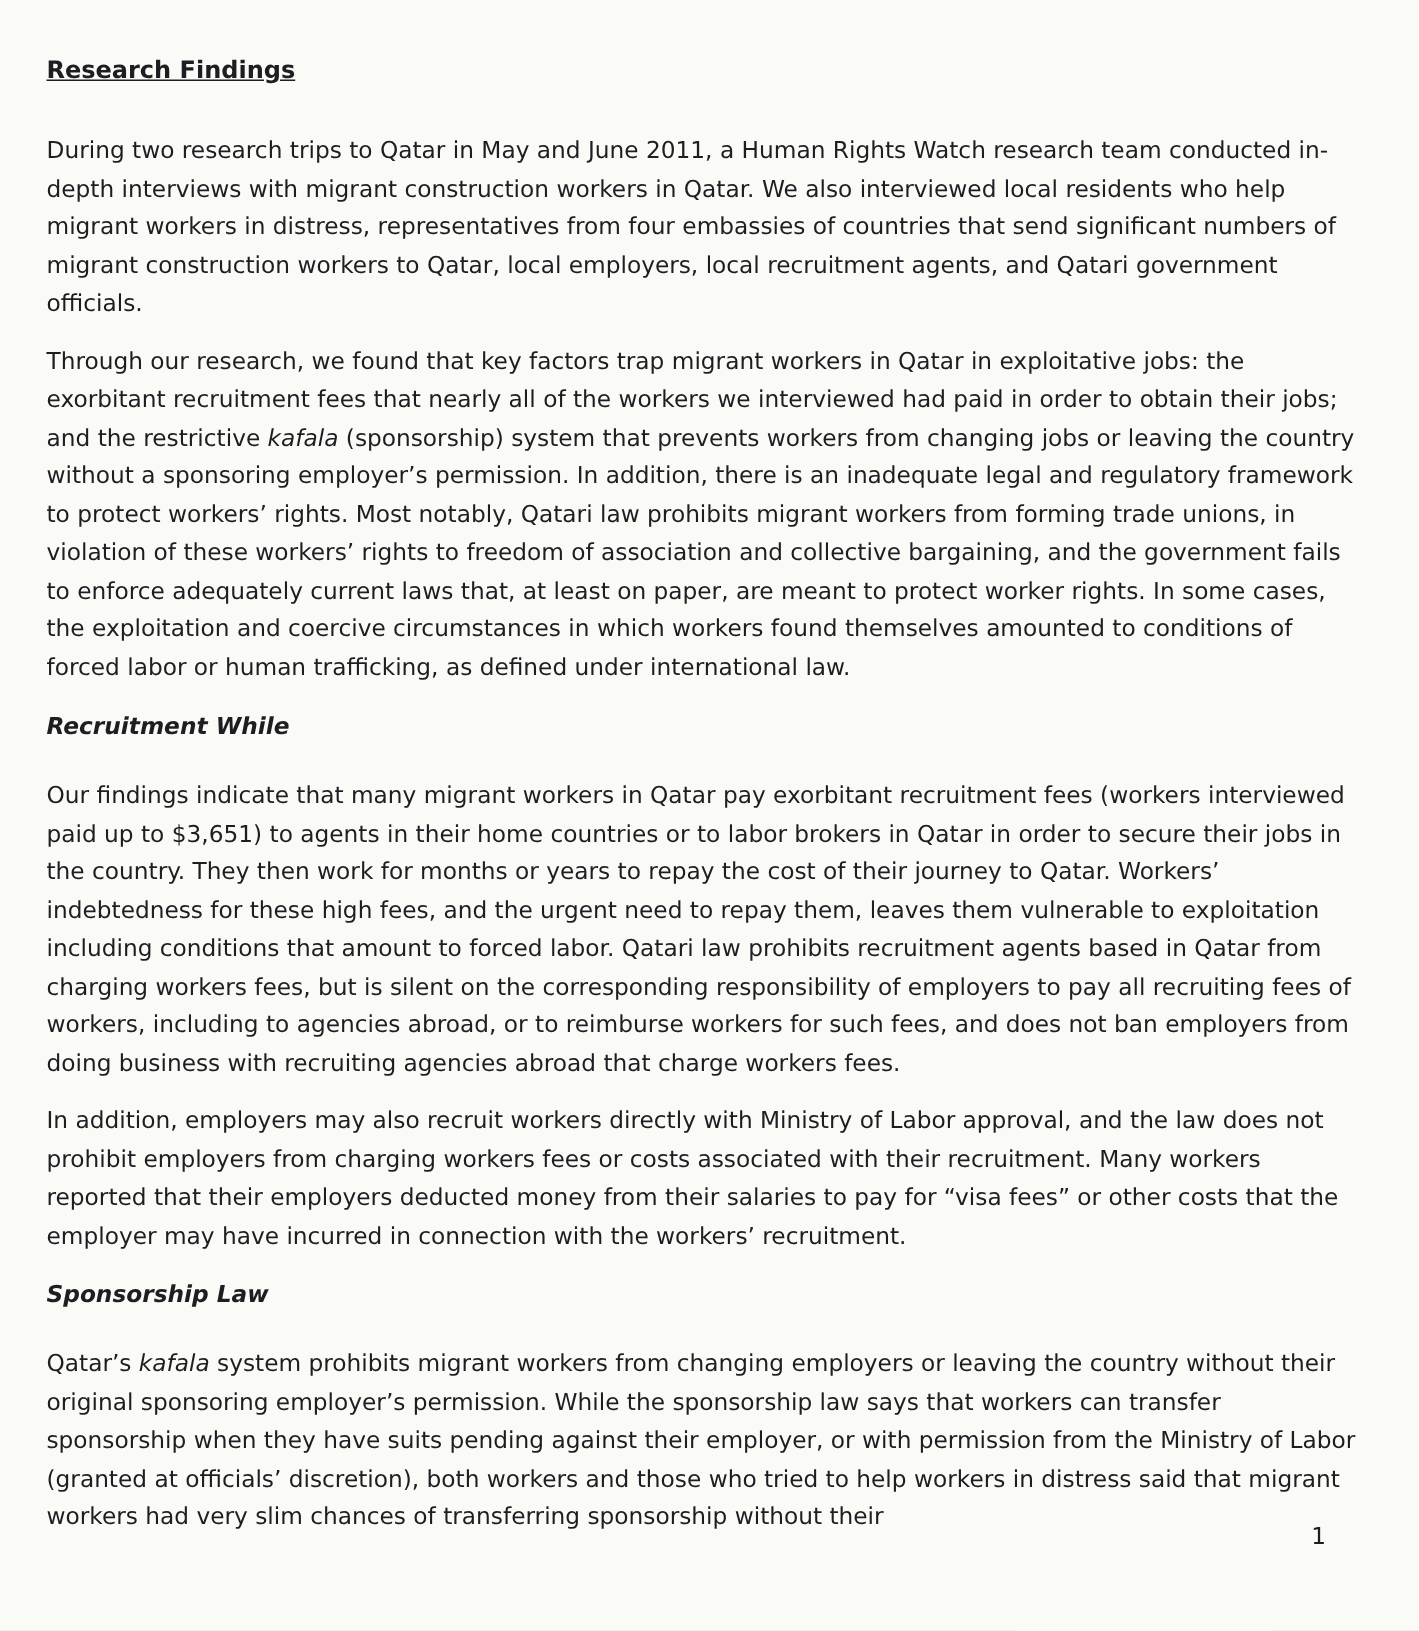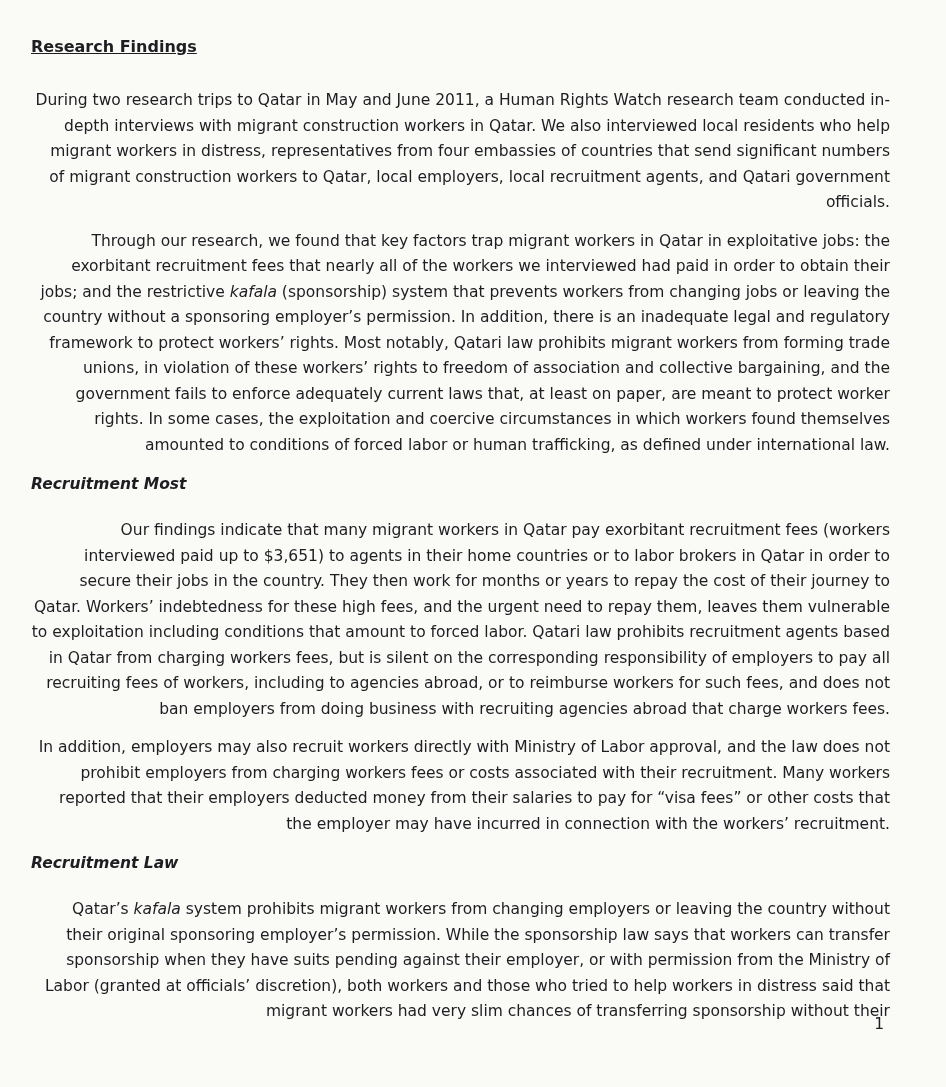--- a/index.html
+++ b/index.html
@@ -7,21 +7,21 @@
     padding: 0;
     background: #e9e9e6;
   }
   .page {
     position: relative;
     width: 946px;
     height: 1087px;
     margin: 0 auto;
     background: #fafaf7;
     box-sizing: border-box;
-    padding: 34px 56px 0 31px;
+    padding: 34px 27px 0 31px;
     font-family: "DejaVu Sans", "Liberation Sans", sans-serif;
     color: #1d1d22;
     font-size: 15.5px;
     line-height: 25.5px;
     overflow: hidden;
   }
   .doc-heading {
     font-size: 16px;
     font-weight: bold;
     text-decoration: underline;
@@ -29,22 +29,22 @@
     line-height: 26px;
   }
   .doc-subheading {
     font-size: 15.5px;
     font-weight: bold;
     font-style: italic;
     margin: 10px 0 21px 0;
     line-height: 26px;
   }
   .doc-paragraph {
-    margin: 0 0 13px 0;
-    text-align: right;
+    margin: 0 12px 13px 0;
+    text-align: left;
   }
   .italic-term {
   }
   .page-number {
     position: absolute;
     top: 1012px;
     right: 62px;
     font-size: 15.5px;
     color: #1d1d22;
   }
@@ -53,25 +53,25 @@
 <body>
 
 <div class="page">
 
   <h1 class="doc-heading">Research Findings</h1>
 
   <p class="doc-paragraph"><span>During two research trips to Qatar in May and June 2011, a Human Rights Watch research team conducted in-depth interviews with migrant construction workers in Qatar. We also interviewed local residents who help migrant workers in distress, representatives from four embassies of countries that send significant numbers of migrant construction workers to Qatar, local employers, local recruitment agents, and Qatari government officials.</span></p>
 
   <p class="doc-paragraph"><span>Through our research, we found that key factors trap migrant workers in Qatar in exploitative jobs: the exorbitant recruitment fees that nearly all of the workers we interviewed had paid in order to obtain their jobs; and the restrictive </span><em class="italic-term">kafala</em><span> (sponsorship) system that prevents workers from changing jobs or leaving the country without a sponsoring employer’s permission. In addition, there is an inadequate legal and regulatory framework to protect workers’ rights. Most notably, Qatari law prohibits migrant workers from forming trade unions, in violation of these workers’ rights to freedom of association and collective bargaining, and the government fails to enforce adequately current laws that, at least on paper, are meant to protect worker rights. In some cases, the exploitation and coercive circumstances in which workers found themselves amounted to conditions of forced labor or human trafficking, as defined under international law.</span></p>
 
-  <h2 class="doc-subheading">Recruitment Most</h2>
+  <h2 class="doc-subheading">Recruitment While</h2>
 
   <p class="doc-paragraph"><span>Our findings indicate that many migrant workers in Qatar pay exorbitant recruitment fees (workers interviewed paid up to $3,651) to agents in their home countries or to labor brokers in Qatar in order to secure their jobs in the country. They then work for months or years to repay the cost of their journey to Qatar. Workers’ indebtedness for these high fees, and the urgent need to repay them, leaves them vulnerable to exploitation including conditions that amount to forced labor. Qatari law prohibits recruitment agents based in Qatar from charging workers fees, but is silent on the corresponding responsibility of employers to pay all recruiting fees of workers, including to agencies abroad, or to reimburse workers for such fees, and does not ban employers from doing business with recruiting agencies abroad that charge workers fees.</span></p>
 
   <p class="doc-paragraph"><span>In addition, employers may also recruit workers directly with Ministry of Labor approval, and the law does not prohibit employers from charging workers fees or costs associated with their recruitment. Many workers reported that their employers deducted money from their salaries to pay for “visa fees” or other costs that the employer may have incurred in connection with the workers’ recruitment.</span></p>
 
-  <h2 class="doc-subheading">Recruitment Law</h2>
+  <h2 class="doc-subheading">Sponsorship Law</h2>
 
   <p class="doc-paragraph"><span>Qatar’s </span><em class="italic-term">kafala</em><span> system prohibits migrant workers from changing employers or leaving the country without their original sponsoring employer’s permission. While the sponsorship law says that workers can transfer sponsorship when they have suits pending against their employer, or with permission from the Ministry of Labor (granted at officials’ discretion), both workers and those who tried to help workers in distress said that migrant workers had very slim chances of transferring sponsorship without their</span></p>
 
   <div class="page-number">1</div>
 
 </div>
 
 </body></html>

